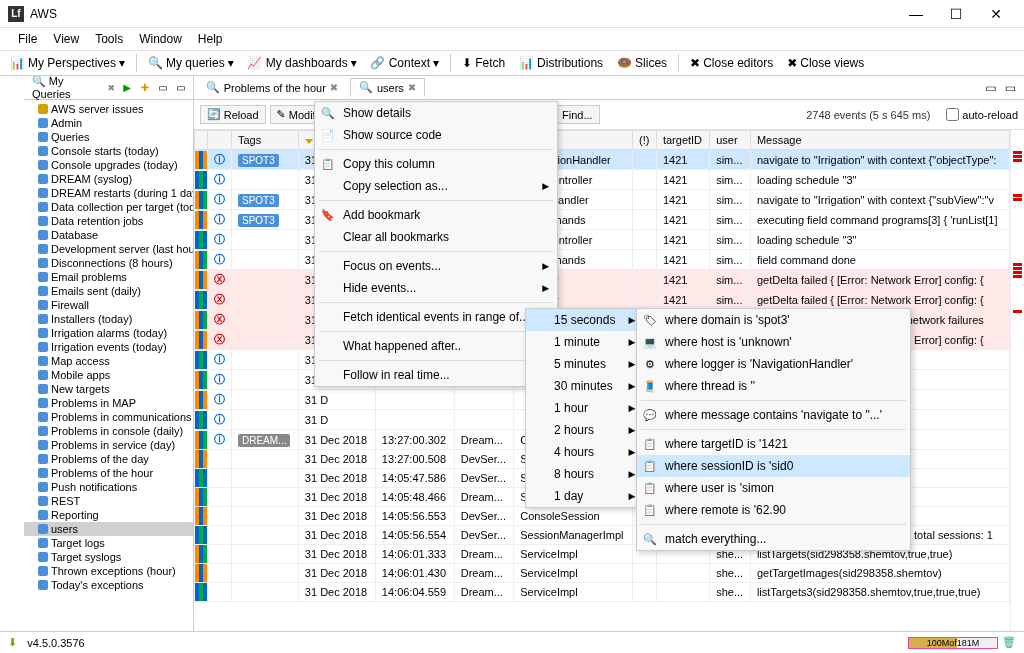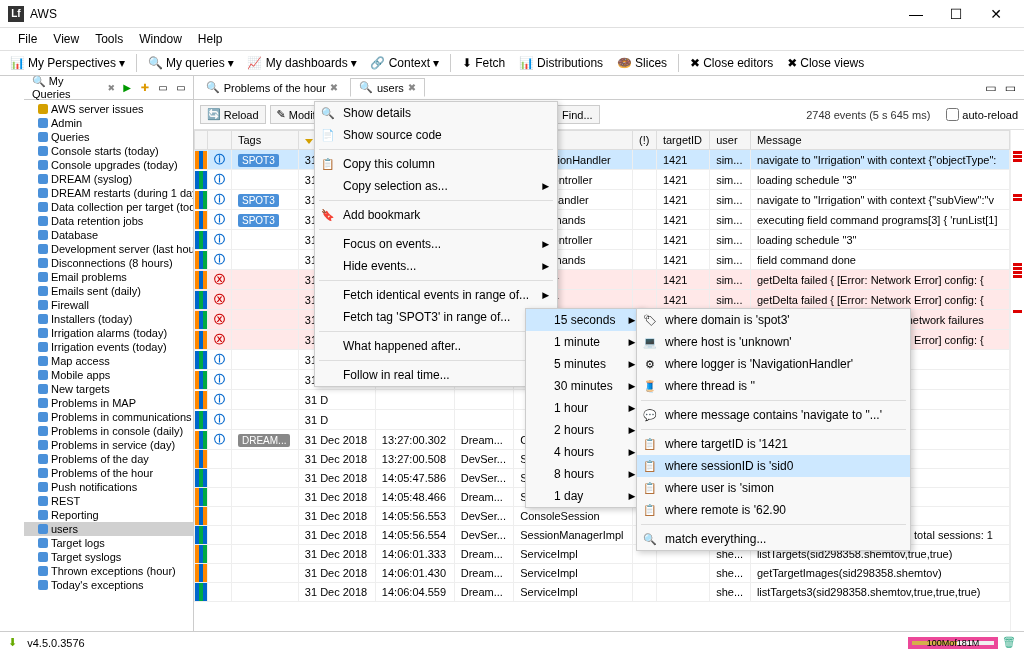--- a/index.html
+++ b/index.html
@@ -49,21 +49,21 @@
 .rightbar { width: 14px; background: #fff; border-left: 1px solid #eee; }
 .rightbar .mark { height: 3px; background: #d00; margin: 1px 2px; }
 .ctxmenu { position: absolute; background: #f8f8f8; border: 1px solid #ccc; box-shadow: 2px 2px 6px rgba(0,0,0,0.2); font-size: 12px; z-index: 100; min-width: 200px; }
 .ctxmenu .mi { padding: 4px 28px 4px 28px; cursor: pointer; position: relative; white-space: nowrap; display: flex; align-items: center; }
 .ctxmenu .mi.hl { background: #cde8ff; }
 .ctxmenu .mi .arrow { position: absolute; right: 8px; font-size: 9px; }
 .ctxmenu .mi .micon { position: absolute; left: 6px; width: 14px; text-align: center; font-size: 11px; }
 .ctxmenu .msep { height: 1px; background: #ddd; margin: 3px 4px; }
 .statusbar { height: 22px; border-top: 1px solid #ccc; display: flex; align-items: center; padding: 0 8px; font-size: 11px; gap: 10px; }
 .statusbar .mem { margin-left: auto; display: flex; align-items: center; gap: 4px; }
-.membar { width: 90px; height: 12px; border: 4px solid #ec4899; background: #f0f0f0; position: relative; }
+.membar { width: 90px; height: 12px; border: 1px solid #ec4899; background: #f0f0f0; position: relative; }
 .memfill { height: 100%; background: #d4b04a; }
 .memtext { position: absolute; inset: 0; display: flex; align-items: center; justify-content: center; font-size: 9px; }
 .sortico { display: inline-block; width: 0; height: 0; border-left: 4px solid transparent; border-right: 4px solid transparent; border-top: 5px solid #d4a000; margin-right: 3px; }
 </style>
 </head>
 <body>
 
 <div class="titlebar">
   <span class="logo">Lf</span>
   <span class="title">AWS</span>
@@ -771,36 +771,35 @@
         </div>
         <div class="mi">
           <span>Copy selection as...</span>
           <span class="arrow">▶</span>
         </div>
         <div class="msep"></div>
         <div class="mi">
           <span class="micon">🔖</span>
           <span>Add bookmark</span>
         </div>
+        <div class="mi">
+          <span>Clear all bookmarks</span>
+        </div>
         <div class="msep"></div>
         <div class="mi">
           <span>Focus on events...</span>
           <span class="arrow">▶</span>
         </div>
         <div class="mi">
           <span>Hide events...</span>
           <span class="arrow">▶</span>
         </div>
         <div class="msep"></div>
         <div class="mi">
           <span>Fetch identical events in range of...</span>
-          <span class="arrow">▶</span>
-        </div>
-        <div class="mi">
-          <span>Fetch tag 'SPOT3' in range of...</span>
           <span class="arrow">▶</span>
         </div>
         <div class="msep"></div>
         <div class="mi">
           <span>What happened after..</span>
           <span class="arrow">▶</span>
         </div>
         <div class="msep"></div>
         <div class="mi">
           <span>Follow in real time...</span>

